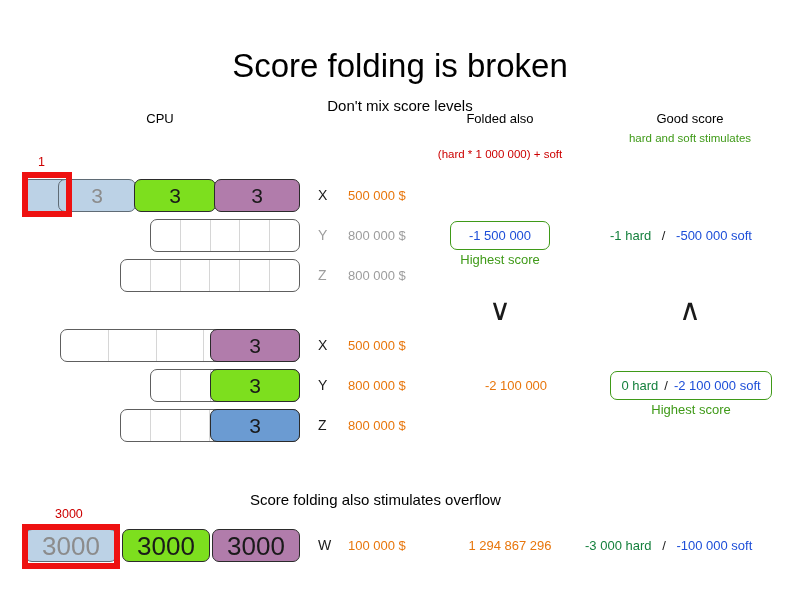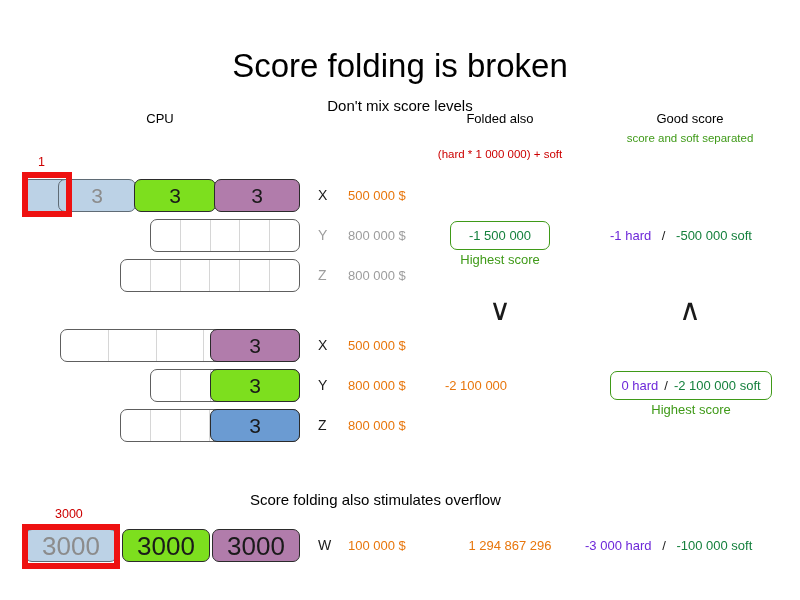--- a/index.html
+++ b/index.html
@@ -126,23 +126,23 @@
     line-height: 33px;
     text-align: center;
     white-space: nowrap;
     color: #e8760c;
   }
   .score-good {
     font-size: 13px;
     line-height: 33px;
     white-space: nowrap;
   }
-  .hard { color: #6d28d9; }
+  .hard { color: #15803d; }
   .sep  { color: #1a1a1a; }
-  .soft { color: #15803d; }
+  .soft { color: #1d4ed8; }
 
   .highlight-box {
     position: absolute;
     border: 1.6px solid #3f9a18;
     border-radius: 7px;
     box-sizing: border-box;
     display: flex;
     align-items: center;
     justify-content: center;
     background: #ffffff;
@@ -179,21 +179,21 @@
 
 <div class="abs" id="main-title">Score folding is broken</div>
 <div class="abs" id="subtitle">Don't mix score levels</div>
 
 <div class="abs col-head" style="left:80px; top:110px; width:160px;">CPU</div>
 
 <div class="abs col-head" style="left:400px; top:110px; width:200px;">Folded also</div>
 <div class="abs col-sub sub-red" style="left:390px; top:147px; width:220px;">(hard * 1 000 000) + soft</div>
 
 <div class="abs col-head" style="left:600px; top:110px; width:180px;">Good score</div>
-<div class="abs col-sub sub-green" style="left:600px; top:131px; width:180px;">score and soft separated</div>
+<div class="abs col-sub sub-green" style="left:600px; top:131px; width:180px;">hard and soft stimulates</div>
 
 <div class="abs red-label" style="left:38px; top:155px;">1</div>
 <div class="abs red-frame" style="left:22px; top:172px; width:50px; height:45px;"></div>
 
 <div class="abs" style="left:0px; top:179px; width:320px; height:33px;">
   <div class="seg blue-light" style="left:22px; width:50px;"></div>
   <div class="seg blue-light" style="left:58px; width:78px;">3</div>
   <div class="seg green" style="left:134px; width:82px;">3</div>
   <div class="seg purple" style="left:214px; width:86px;">3</div>
 </div>
@@ -250,21 +250,21 @@
   <div class="cell"></div>
   <div class="cell"></div>
   <div class="cell"></div>
   <div class="cell"></div>
   <div class="cell"></div>
 </div>
 <div class="abs seg green" style="left:210px; top:369px; width:90px;">3</div>
 <div class="abs row-letter on-black" style="left:318px; top:369px;">Y</div>
 <div class="abs cpu-cost on-orange" style="left:348px; top:369px;">800 000 $</div>
 
-<div class="abs score-folded" style="left:416px; top:369px; width:120px;text-align:center;">-2 100 000</div>
+<div class="abs score-folded" style="left:456px; top:369px; width:120px;text-align:center;">-2 100 000</div>
 
 <div class="abs highlight-box" style="left:610px; top:371px; width:162px; height:29px;">
   <span class="hard">0 hard</span>
   <span class="sep" style="padding:0 6px;">/</span>
   <span class="soft">-2 100 000 soft</span>
 </div>
 <div class="abs highest-label" style="left:610px; top:402px; width:162px;">Highest score</div>
 
 <div class="abs emptybar" style="left:120px; top:409px; width:180px;">
   <div class="cell"></div>

